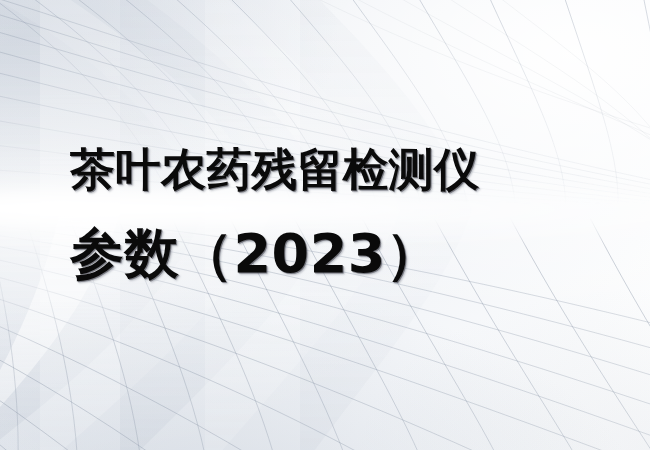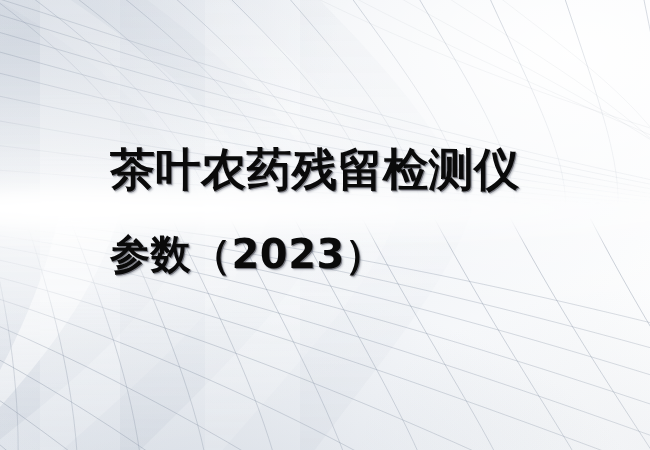--- a/index.html
+++ b/index.html
@@ -59,35 +59,34 @@
   #bg-vignette {
     background: radial-gradient(110% 110% at 50% 50%, rgba(255,255,255,0) 55%, rgba(255,255,255,0.18) 100%);
   }
 
   
   #title-block {
     position: absolute;
     left: 70px;
     top: 128px;
     width: 540px;
-    margin-left: 40px;
   }
 
   .title-line {
     color: #0a0a0a;
     font-weight: 700;
     font-size: 45px;
     line-height: 84px;
     letter-spacing: 0.5px;
     white-space: nowrap;
     text-shadow:
       1px 1px 0 rgba(60,60,70,0.55),
       2px 2px 2px rgba(90,95,110,0.35);
   }
-  #title-line-2 { font-size: 40px; }
+  #title-line-2 { font-size: 54px; }
 </style>
 </head>
 <body>
 
 <div id="banner">
 
   <div class="bg-layer" id="bg-base"></div>
 
   <div class="bg-layer" id="bg-shade"></div>
 

